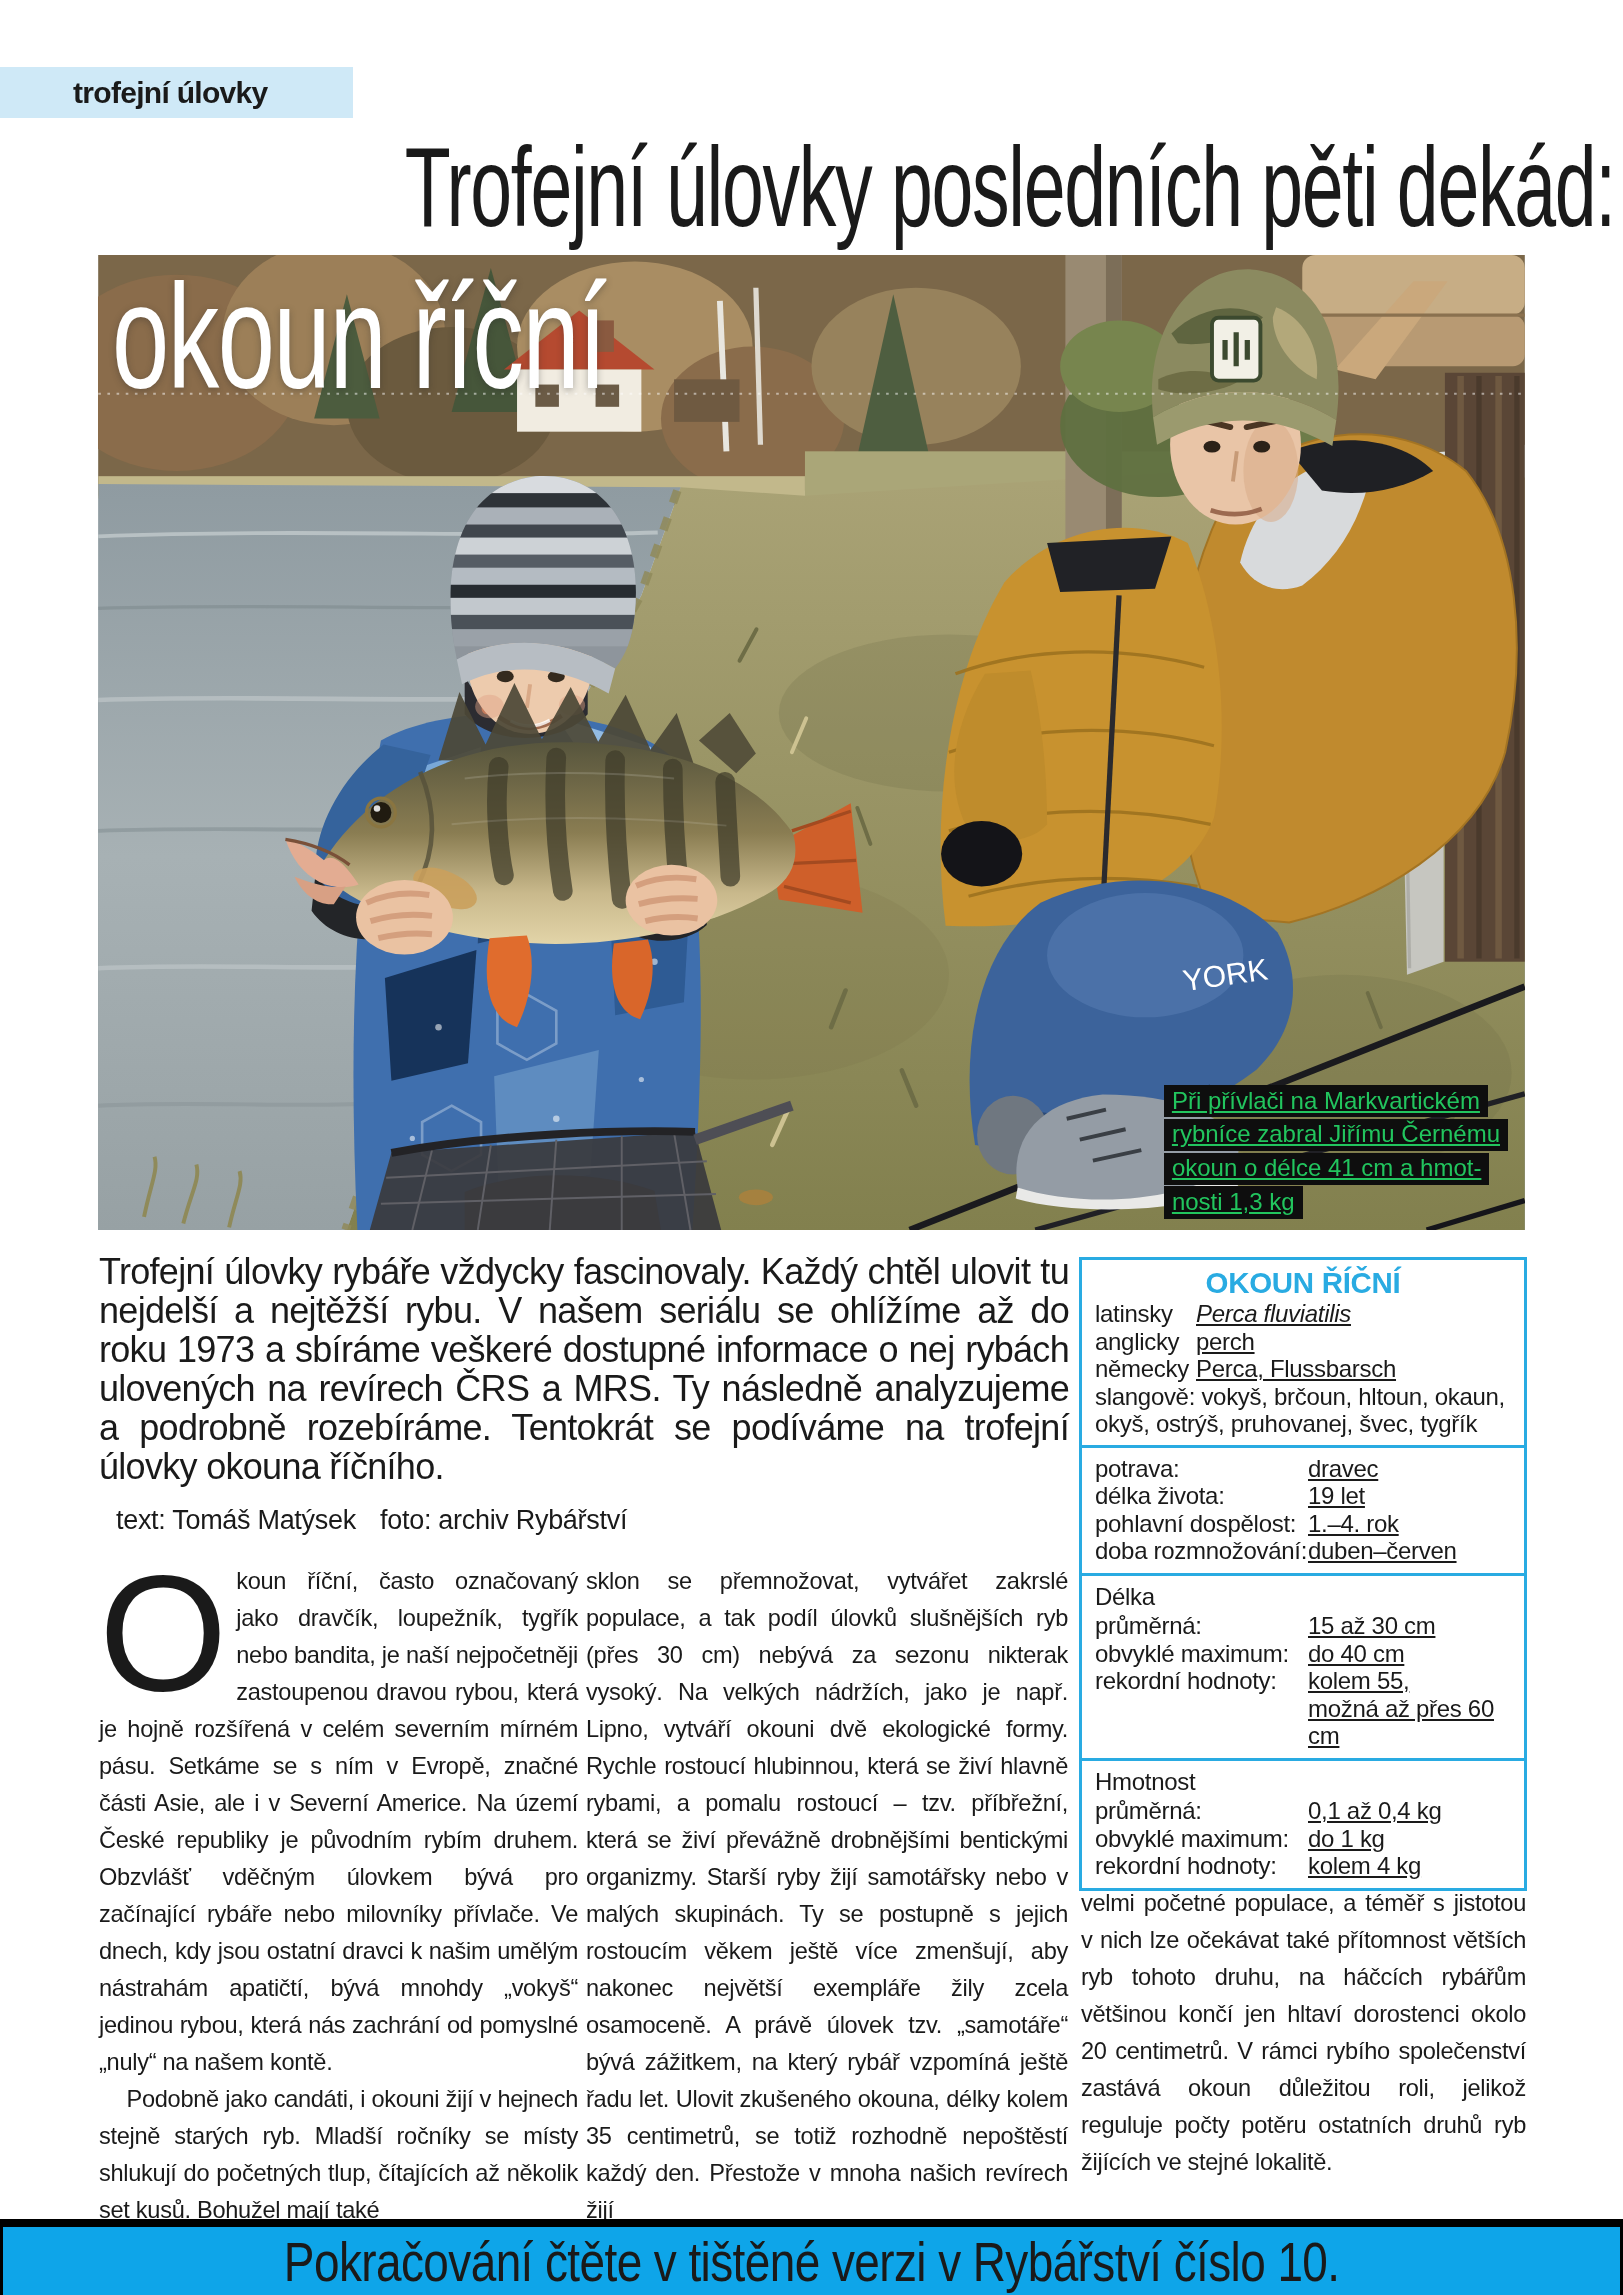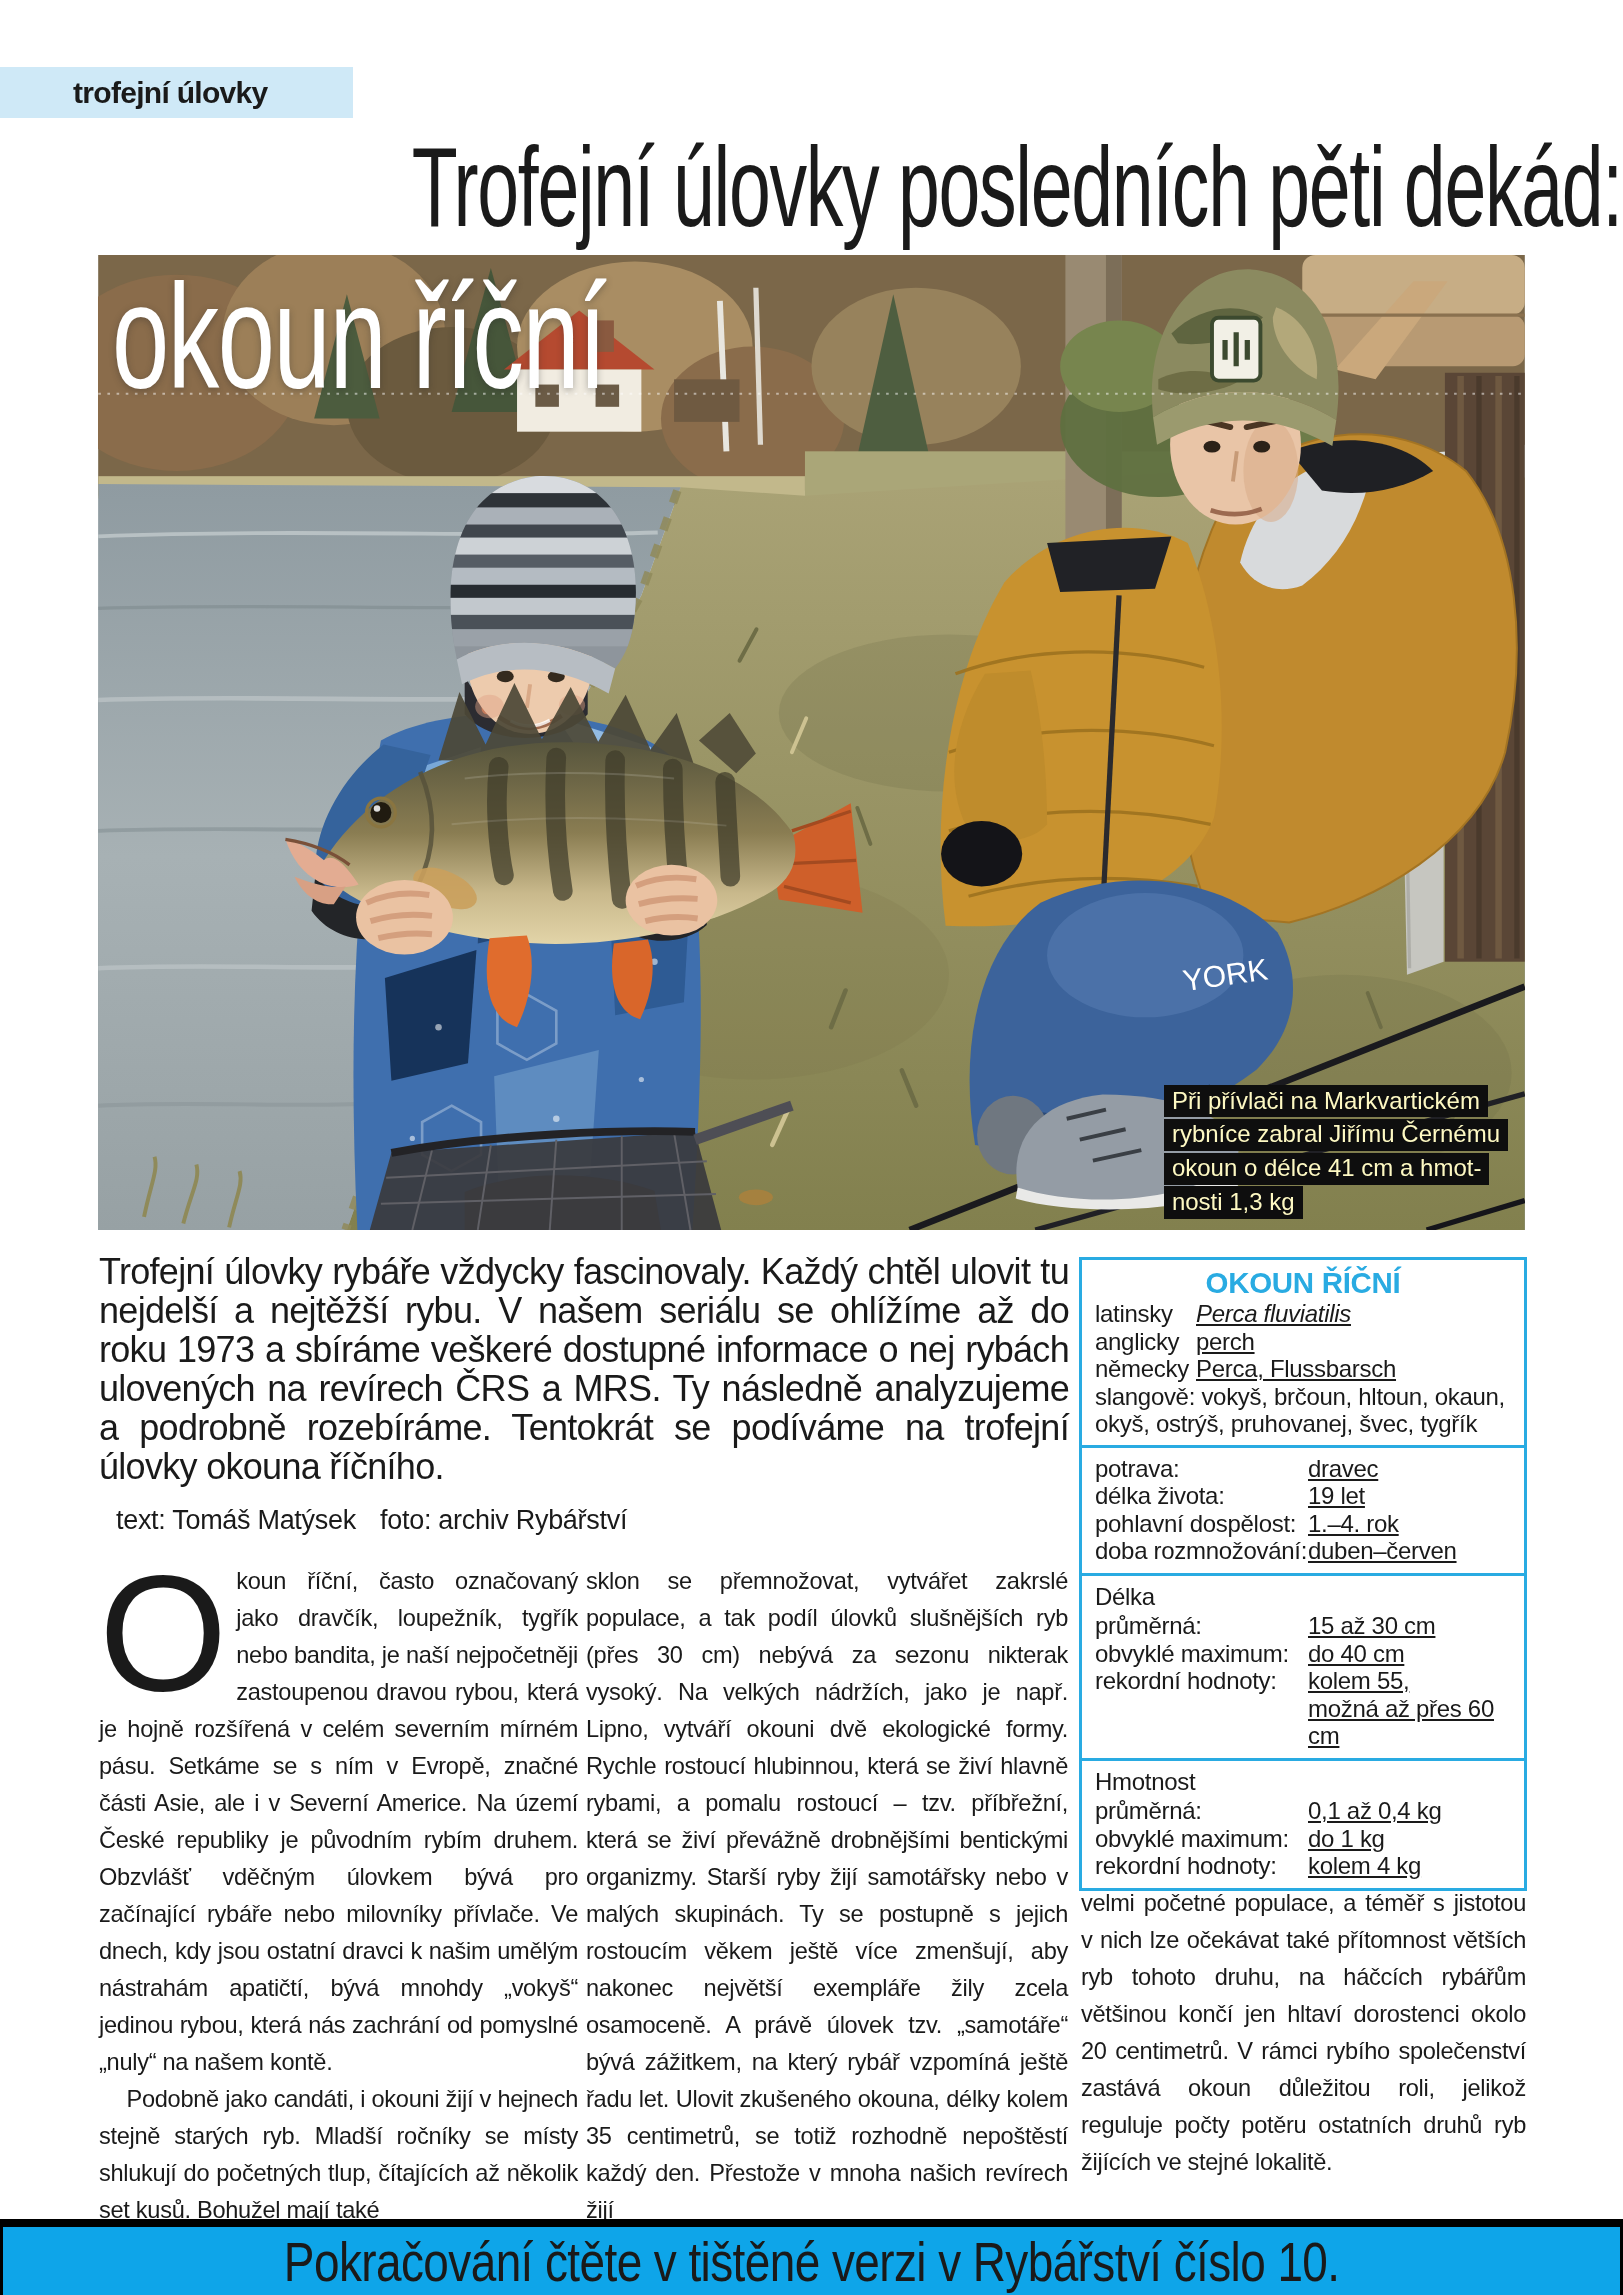--- a/index.html
+++ b/index.html
@@ -7,31 +7,31 @@
     position:relative; width:1623px; height:2295px; background:#ffffff;
     font-family:"Liberation Sans", sans-serif; color:#1a1a1a; overflow:hidden;
     margin:0 auto;
     padding-left:20px;
   }
   
   .kicker { position:absolute; left:0; top:67px; width:353px; height:51px; background:#cfe9f7; }
   .kicker span { position:absolute; left:73px; top:50%; transform:translateY(-50%);
     font-size:30px; font-weight:bold; letter-spacing:-0.7px; }
   
-  .headline1 { position:absolute; left:100px; top:130px; width:1427px; text-align:center;
+  .headline1 { position:absolute; left:93px; top:130px; width:1427px; text-align:center;
     font-size:114px; line-height:1; white-space:nowrap;text-decoration:underline; }
   .headline1 > span { display:inline-block; transform:scaleX(.66); transform-origin:center; letter-spacing:-2px; }
   
   .photo { position:absolute; left:98px; top:255px; width:1427px; height:975px; background:#9aa5a8; overflow:hidden; }
   .photo svg { position:absolute; left:0; top:0; }
   .headline2 { position:absolute; left:14.4px; top:6.5px; font-size:149px; line-height:1;
     color:#ffffff; white-space:nowrap; text-shadow:0 2px 9.2px rgba(40,40,40,.35); }
   .headline2 > span { display:inline-block; transform:scaleX(.69); transform-origin:left; letter-spacing:-2px; }
-  .photo-caption { position:absolute; left:1066px; top:830px; width:406px; color:#fef9c3;
-    font-size:24px; }
+  .photo-caption { position:absolute; left:1066px; top:830px; width:406px; color:#22c55e;
+    font-size:24px;text-decoration:underline; }
   .photo-caption .cap-line { display:table; background:#0e0e0e; padding:2.6px 7.9px 3.9px; margin-bottom:1.3px; line-height:26px; }
   
   .lead { position:absolute; left:99px; top:1252px; width:970px; font-size:36px; line-height:39px;
     letter-spacing:-0.7px; text-align:justify; }
   .byline { position:absolute; left:116px; top:1505px; font-size:27px; letter-spacing:-0.3px; }
   .byline .credit { margin-right:17px; }
   
   .col { position:absolute; top:1563px; font-size:23.6px; line-height:37px; letter-spacing:-0.3px;
     text-align:justify; }
   .col p { margin:0; }

